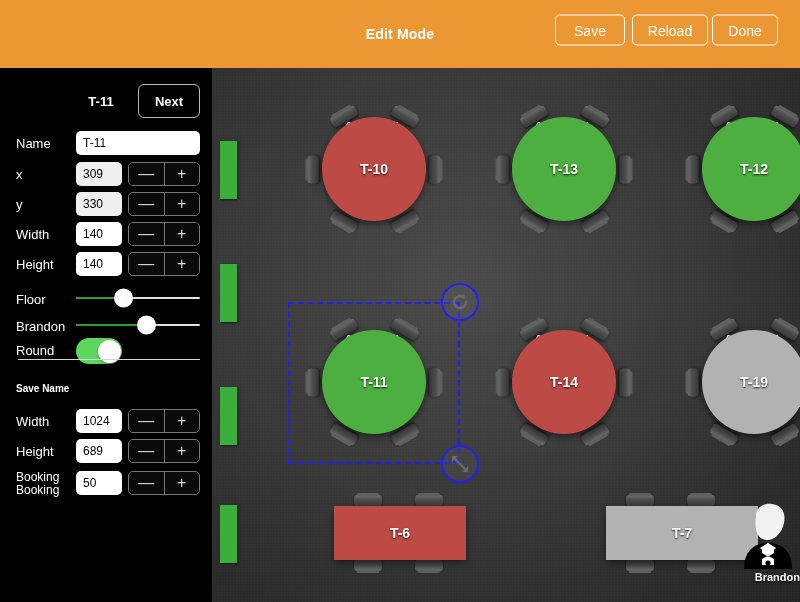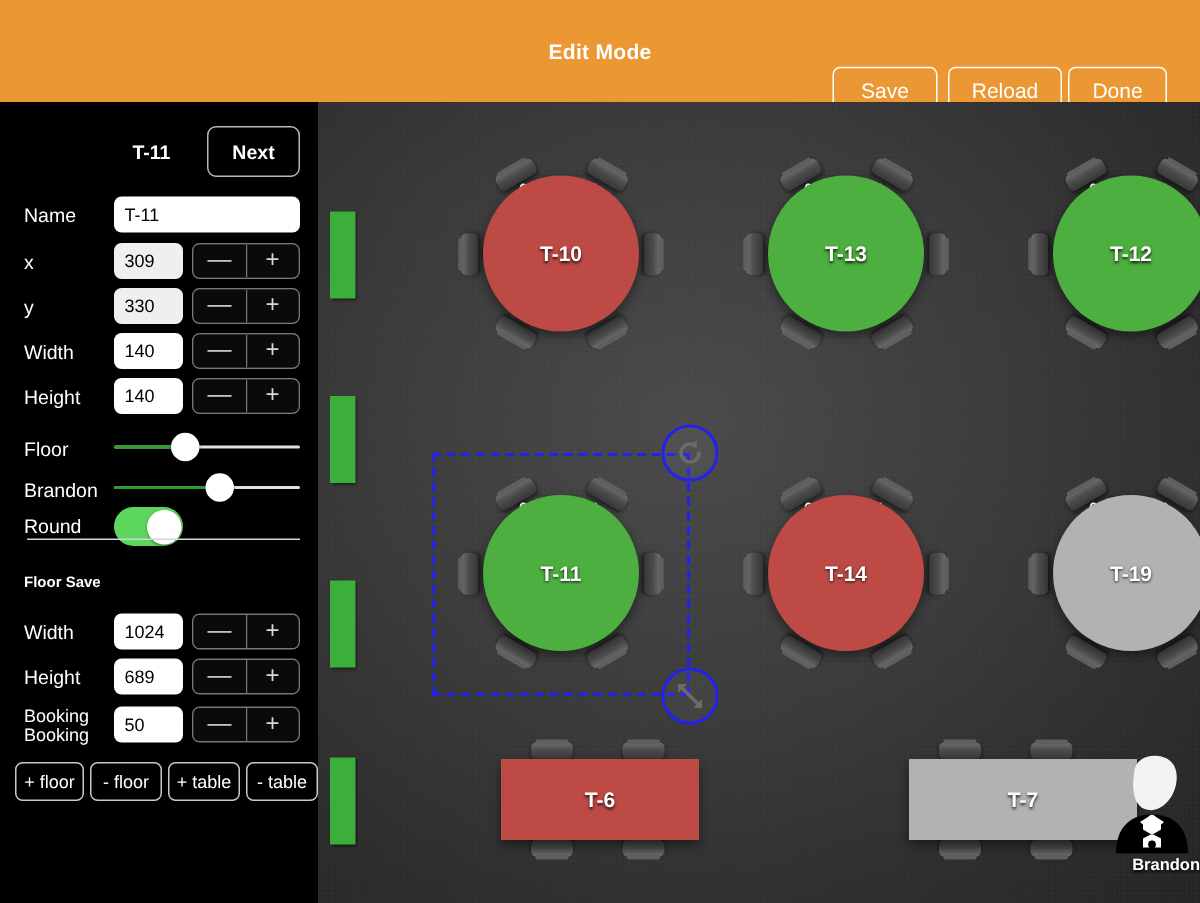--- a/index.html
+++ b/index.html
@@ -22,21 +22,21 @@
     color: #ffffff; font-size: 14px; font-weight: 600;
     letter-spacing: .2px;
   }
   .hdr-btn {
     position: absolute; top: 30px; transform: translateY(-50%);
     height: 31px; border: 1.5px solid #ffffff; border-radius: 5px;
     background: transparent; color: #ffffff;
     font-family: "Liberation Sans", sans-serif;
     font-size: 14px; font-weight: 400;
     display: flex; align-items: center; justify-content: center;
-    cursor: pointer; padding: 0 14px; margin-top: 30px;
+    cursor: pointer; padding: 0 14px;
   }
   #btn-save   { left: 555px; width: 70px; }
   #btn-reload { left: 632px; width: 76px; }
   #btn-done   { left: 712px; width: 66px; }
 
   
   #sidebar {
     position: absolute; left: 0; top: 68px; width: 212px; height: 534px;
     background: #000000;
   }
@@ -274,21 +274,21 @@
         <div class="row" style="top: 270px;">
           <div class="row-label">Round</div>
           <div id="toggle-round" style="background: rgb(92, 214, 92);">
             <div class="thumb"></div>
           </div>
         </div>
       </div>
     <div id="divider"></div>
     <div id="floor-fields">
         <div class="row" style="top: 308px;">
-          <div class="row-label small">Floor Save</div>
+          <div class="row-label small">Save Name</div>
         </div>
         <div class="row" style="top: 341px;">
           <div class="row-label">Width</div>
           <input class="tf tf-num" value="1024" style="">
           <div class="stepper">
             <div>—</div>
             <div>+</div>
           </div>
         </div>
         <div class="row" style="top: 371px;">
@@ -303,26 +303,20 @@
           <div class="row-label twoline">
             <span>Booking</span>
             <span>Booking</span>
           </div>
           <input class="tf tf-num" value="50" style="">
           <div class="stepper">
             <div>—</div>
             <div>+</div>
           </div>
         </div>
-      </div>
-    <div id="sb-actions">
-        <div class="act-btn" style="left: 10px; width: 46px;">+ floor</div>
-        <div class="act-btn" style="left: 60px; width: 48px;">- floor</div>
-        <div class="act-btn" style="left: 112px; width: 48px;">+ table</div>
-        <div class="act-btn" style="left: 164px; width: 48px;">- table</div>
       </div>
   </div>
 
   <div id="canvas">
     <div id="canvas-floor">
       <div id="green-tabs">
           <div class="green-tab" style="left: -4px; top: 73px; width: 17px; height: 58px;"></div>
           <div class="green-tab" style="left: -4px; top: 196px; width: 17px; height: 58px;"></div>
           <div class="green-tab" style="left: -4px; top: 319px; width: 17px; height: 58px;"></div>
           <div class="green-tab" style="left: -4px; top: 437px; width: 17px; height: 58px;"></div>

